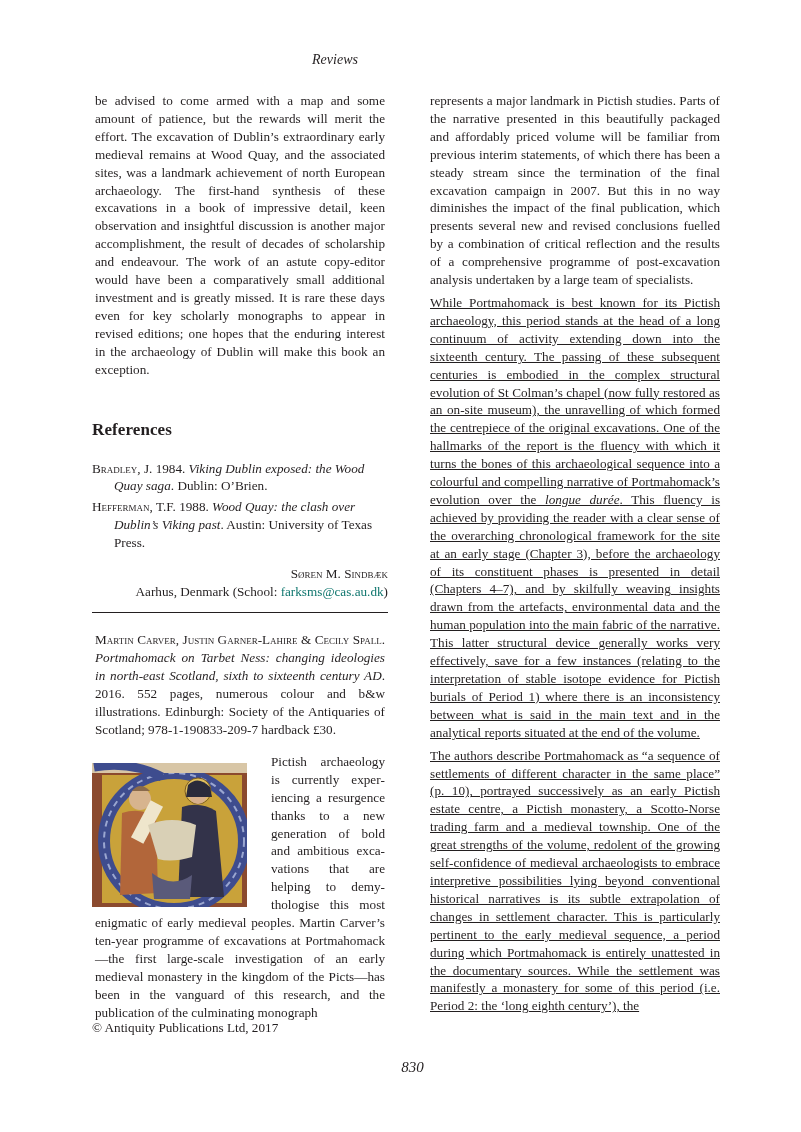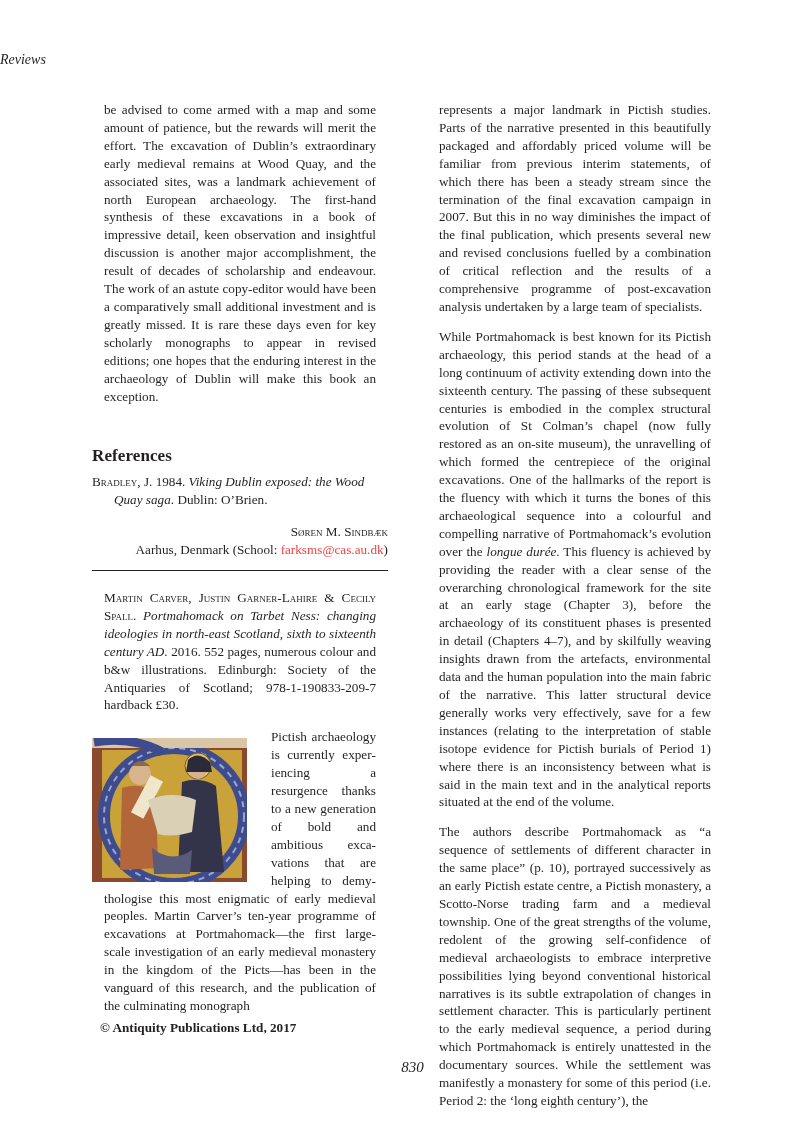--- a/index.html
+++ b/index.html
@@ -2,57 +2,57 @@
 <html><head>
 <meta charset="utf-8">
 <style>
   html, body { margin: 0; padding: 0; background: #ffffff; }
   body {
     width: 801px; height: 1132px; position: relative; overflow: hidden;
     font-family: "Liberation Serif", "DejaVu Serif", serif;
     color: #231f20;
   }
   .running-head {
-    position: absolute; top: 51px; left: 0; width: 670px; text-align: left;
+    position: absolute; top: 51px; left: 0; width: 670px; text-align: center;
     font-style: italic; font-size: 14px; line-height: 18px;
   }
   .col {
     position: absolute; top: 89px; width: 296px;
     font-size: 13.2px; line-height: 17.9px;
   }
   .col-left { left: 92px; }
   .col-right { left: 427px; }
-  p { margin: 12px; text-align: justify; hyphens: manual; }
-  .col-right p + p { margin-top: 5px; }
+  p { margin: 3px; text-align: justify; hyphens: manual; }
+  .col-right p + p { margin-top: 5px; text-decoration: underline; }
   .para-left { }
   h2 {
     margin: 40px 0 0 0; font-size: 17px; font-weight: bold; line-height: 22px;
     letter-spacing: 0.1px;
   }
-  .refs { margin-top: 6px; }
+  .refs { margin-top: 19px; }
   .ref {
     padding-left: 22px; text-indent: -22px; text-align: left; margin-bottom: 3px;
     font-size: 13.2px; line-height: 17.8px;
   }
   .sc { font-variant: small-caps; }
   .it { font-style: italic; }
   .sig { text-align: right; margin-top: 14px; line-height: 18px; }
   .sig .line { display: block; }
   .sig .name { font-variant: small-caps; font-family: Liberation Serif, serif; }
-  .email { color: #ef4444; }
+  .email { color: #0f766e; }
   .rule { border: 0; border-top: 1.3px solid #231f20; margin: 11px 0 18px 0; height: 0; }
   .bibhead { text-align: justify; }
   .float-img {
     float: left; width: 155px; height: 144px; margin: 10px 24px 2px 0;
     position: relative; overflow: hidden;
     background: #8a4a2c;
   }
   .wrap { margin-top: 14px; font-family: Liberation Serif, serif; }
   .footer-copy {
-    position: absolute; top: 1019px; left: 100px; font-size: 13.2px; line-height: 18px; font-weight: bold;
+    position: absolute; top: 1019px; left: 92px; font-size: 13.2px; line-height: 18px;
   }
   .folio {
     position: absolute; top: 1058px; left: 0; width: 801px; text-align: center;
     font-style: italic; font-size: 15px; line-height: 18px; padding-left: 12px;
   }
 </style>
 </head>
 <body>
 
 <div class="running-head">Reviews</div>
@@ -60,20 +60,25 @@
 <div class="col col-left">
   <p class="para-left">be advised to come armed with a map and some amount of patience, but the rewards will merit the effort. The excavation of Dublin’s extraordinary early medieval remains at Wood Quay, and the associated sites, was a landmark achievement of north European archaeology. The first-hand synthesis of these excavations in a book of impressive detail, keen observation and insightful discussion is another major accomplishment, the result of decades of scholarship and endeavour. The work of an astute copy-editor would have been a comparatively small additional investment and is greatly missed. It is rare these days even for key scholarly monographs to appear in revised editions; one hopes that the enduring interest in the archaeology of Dublin will make this book an exception.</p>
 
   <h2>References</h2>
 
   <div class="refs">
     <div class="ref">
       <span class="sc">Bradley, J.</span>
       <span>1984.</span>
       <span class="it">Viking Dublin exposed: the Wood Quay saga</span><span>. Dublin: O’Brien.</span>
+    </div>
+    <div class="ref">
+      <span class="sc">Hefferman, T.F.</span>
+      <span>1988.</span>
+      <span class="it">Wood Quay: the clash over Dublin’s Viking past</span><span>. Austin: University of Texas Press.</span>
     </div>
   </div>
 
   <div class="sig">
     <span class="line name">Søren M. Sindbæk</span>
     <span class="line"><span>Aarhus, Denmark (School: </span><a class="email">farksms@cas.au.dk</a><span>)</span></span>
   </div>
 
   <hr class="rule">
 

